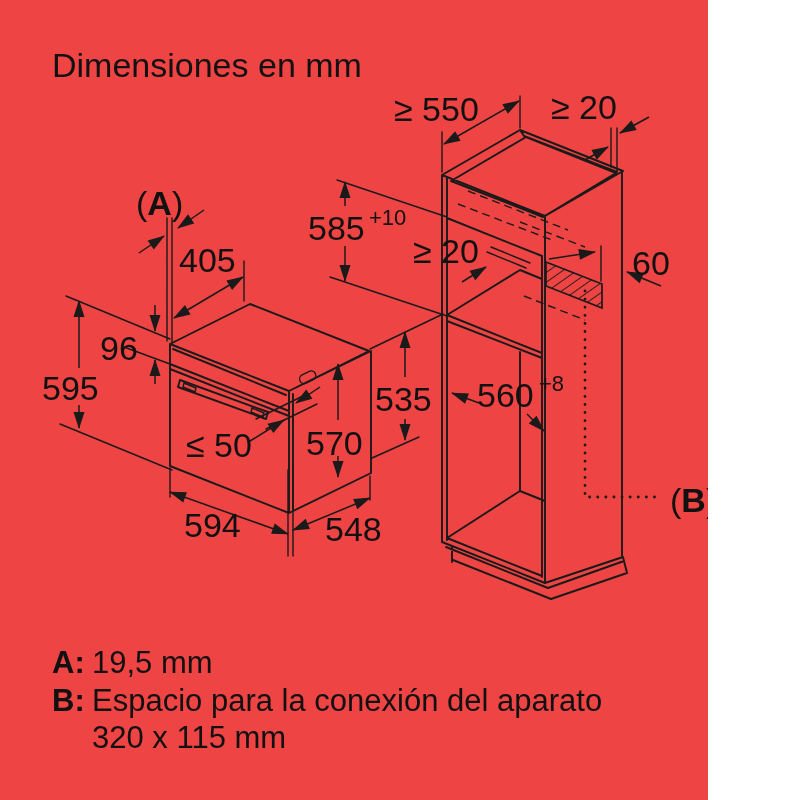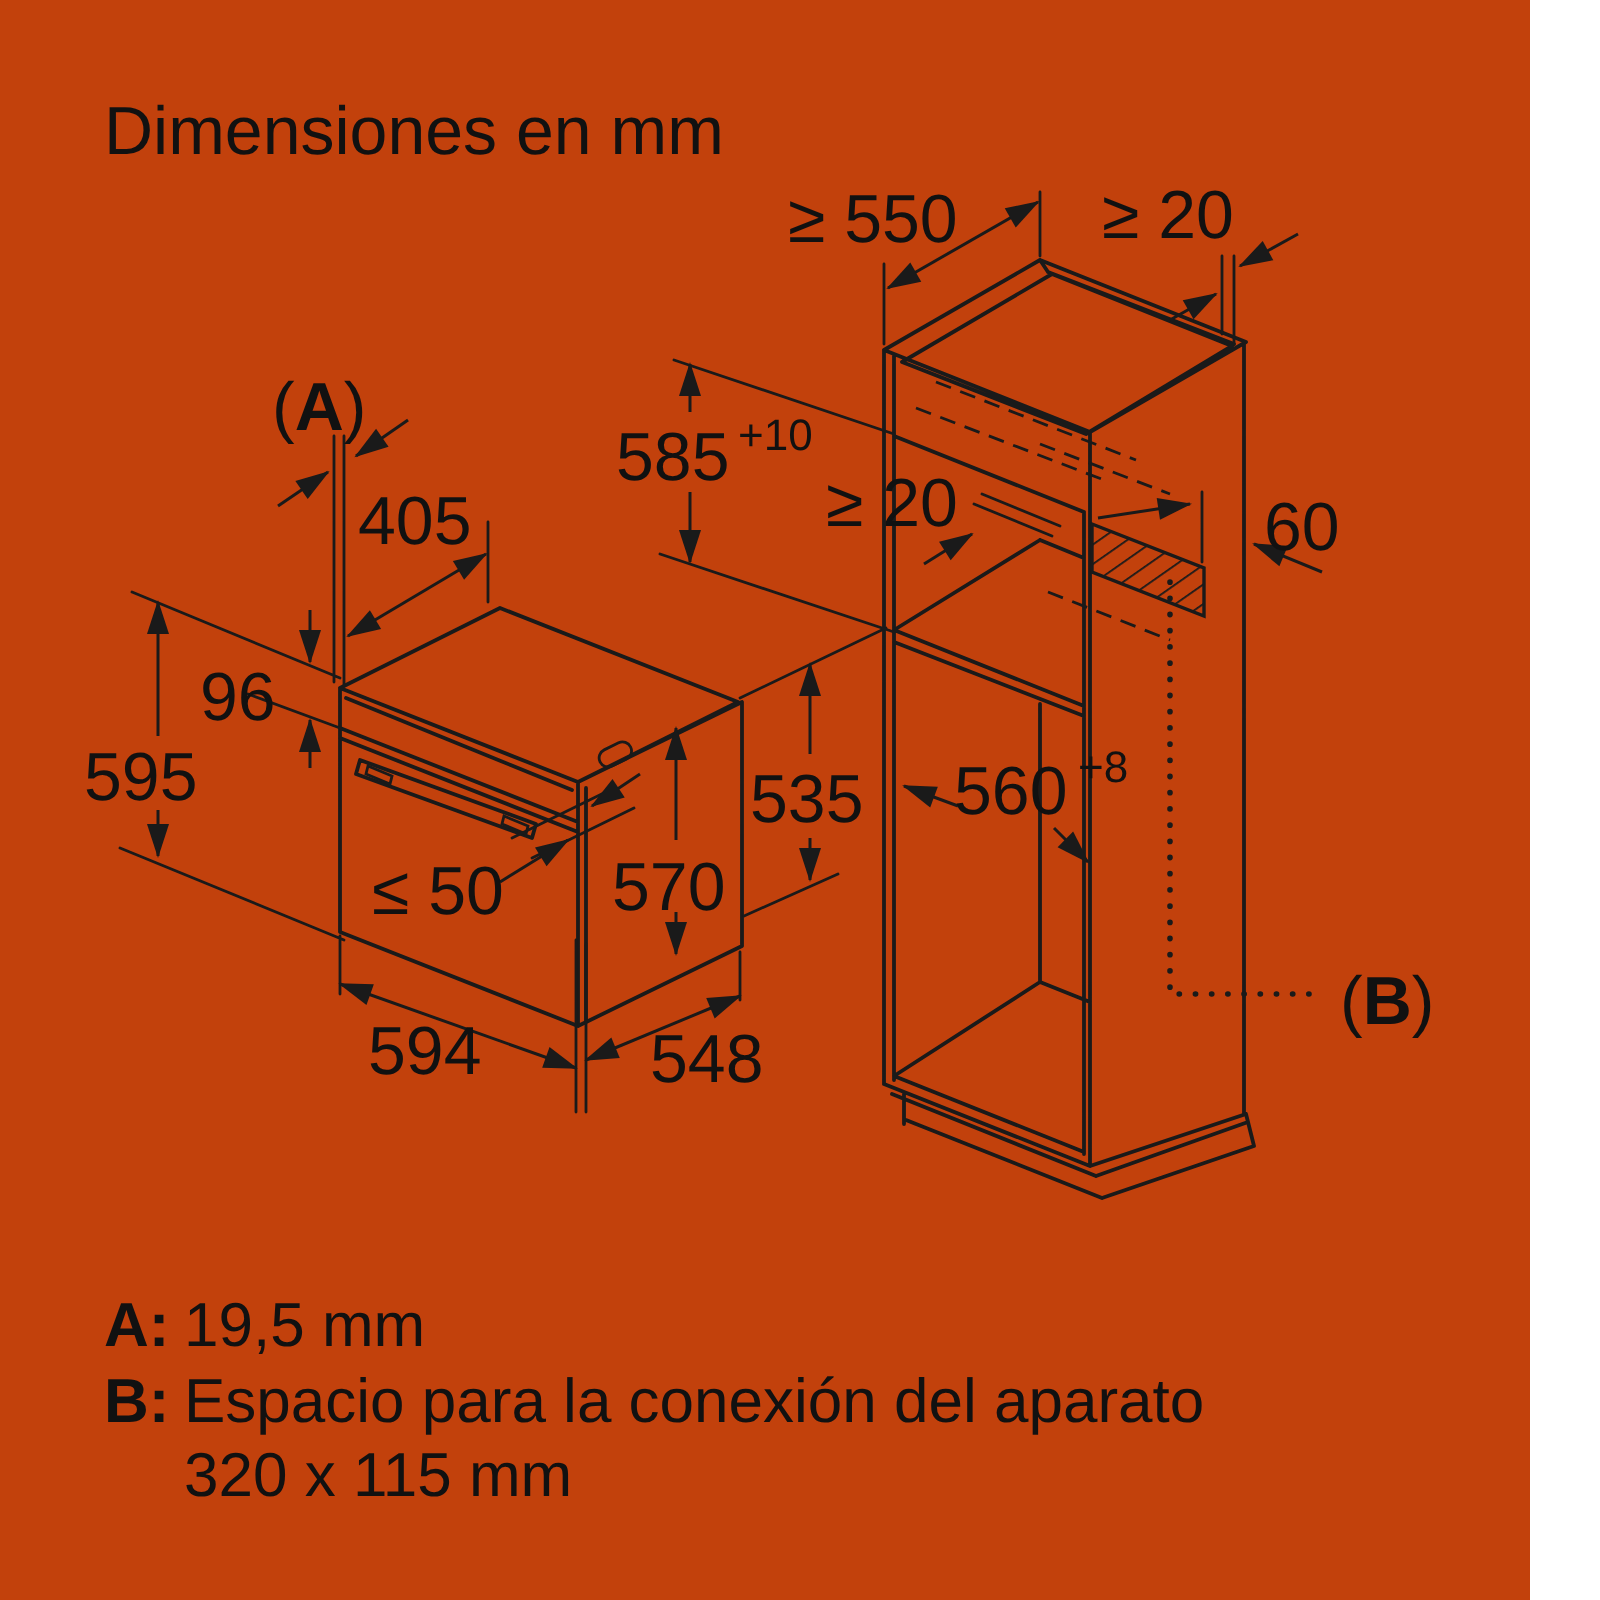--- a/index.html
+++ b/index.html
@@ -1,16 +1,16 @@
 <!DOCTYPE html>
 <html><head>
 <meta charset="utf-8">
 <style>
   html,body{margin:0;padding:0;background:#ffffff;}
-  .stage{position:relative;width:765px;height:800px;background:#c2410c;overflow:hidden;}
+  .stage{position:relative;width:708px;height:800px;background:#ef4444;overflow:hidden;}
   svg{display:block;}
   svg text{font-family:"Liberation Sans","DejaVu Sans",sans-serif;fill:#111111;}
   .dim{font-size:34px;}
   .sup{font-size:22px;}
   .ttl{font-size:34px;}
   .leg{font-size:31px;}
   .bold{font-weight:bold;}
   .struct{fill:none;stroke:#1a1a1a;stroke-width:1.9;stroke-linejoin:round;stroke-linecap:round;}
   .thin{fill:none;stroke:#1a1a1a;stroke-width:1.4;stroke-linecap:round;}
   .dash{fill:none;stroke:#1a1a1a;stroke-width:1.4;stroke-dasharray:8 5;}

